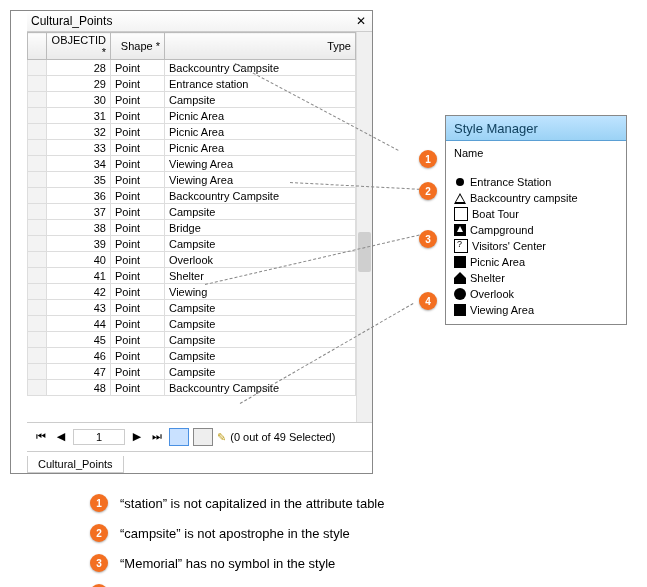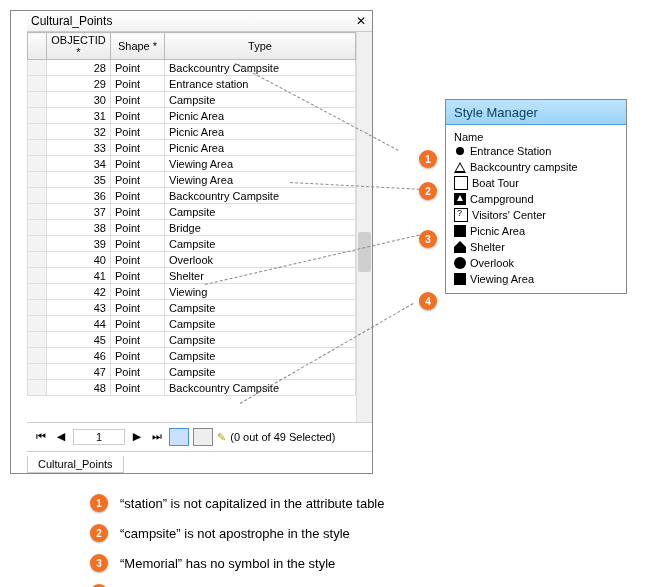--- a/index.html
+++ b/index.html
@@ -50,21 +50,21 @@
     border-collapse: collapse;
     width: 100%;
     table-layout: fixed;
   }
   .tbl th {
     background: linear-gradient(#fdfdfd,#eaeaea);
     border: 1px solid #bbb;
     font-weight: normal;
     font-size: 11px;
     padding: 1px 4px;
-    text-align: center;
+    text-align: right;
     height: 16px;
   }
   .tbl td {
     border: 1px solid #ddd;
     padding: 0 4px;
     font-size: 11px;
     height: 15px;
     white-space: nowrap;
     overflow: hidden;
   }
@@ -125,42 +125,42 @@
     border: 1px solid #ccc;
     border-top: none;
     padding: 2px 10px;
     background: #fff;
     font-size: 11px;
   }
 
   .style-window {
     position: absolute;
     left: 445px;
-    top: 99px;
+    top: 115px;
     width: 180px;
     border: 1px solid #888;
     background: #fff;
   }
   .style-title {
     height: 24px;
     background: linear-gradient(#bfe4ff,#9bd2f5);
     border-bottom: 1px solid #5a9fd4;
     color: #11415f;
     font-size: 13px;
     padding: 0 8px;
     display: flex;
     align-items: center;
   }
   .style-body {
     padding: 6px 8px;
     font-size: 11px;
   }
   .style-body .hdr {
     font-size: 11px;
-    margin-bottom: 0;
+    margin-bottom: 15px;
   }
   .style-item {
     display: flex;
     align-items: center;
     gap: 4px;
     height: 16px;
   }
   .sym {
     width: 12px;
     height: 12px;

